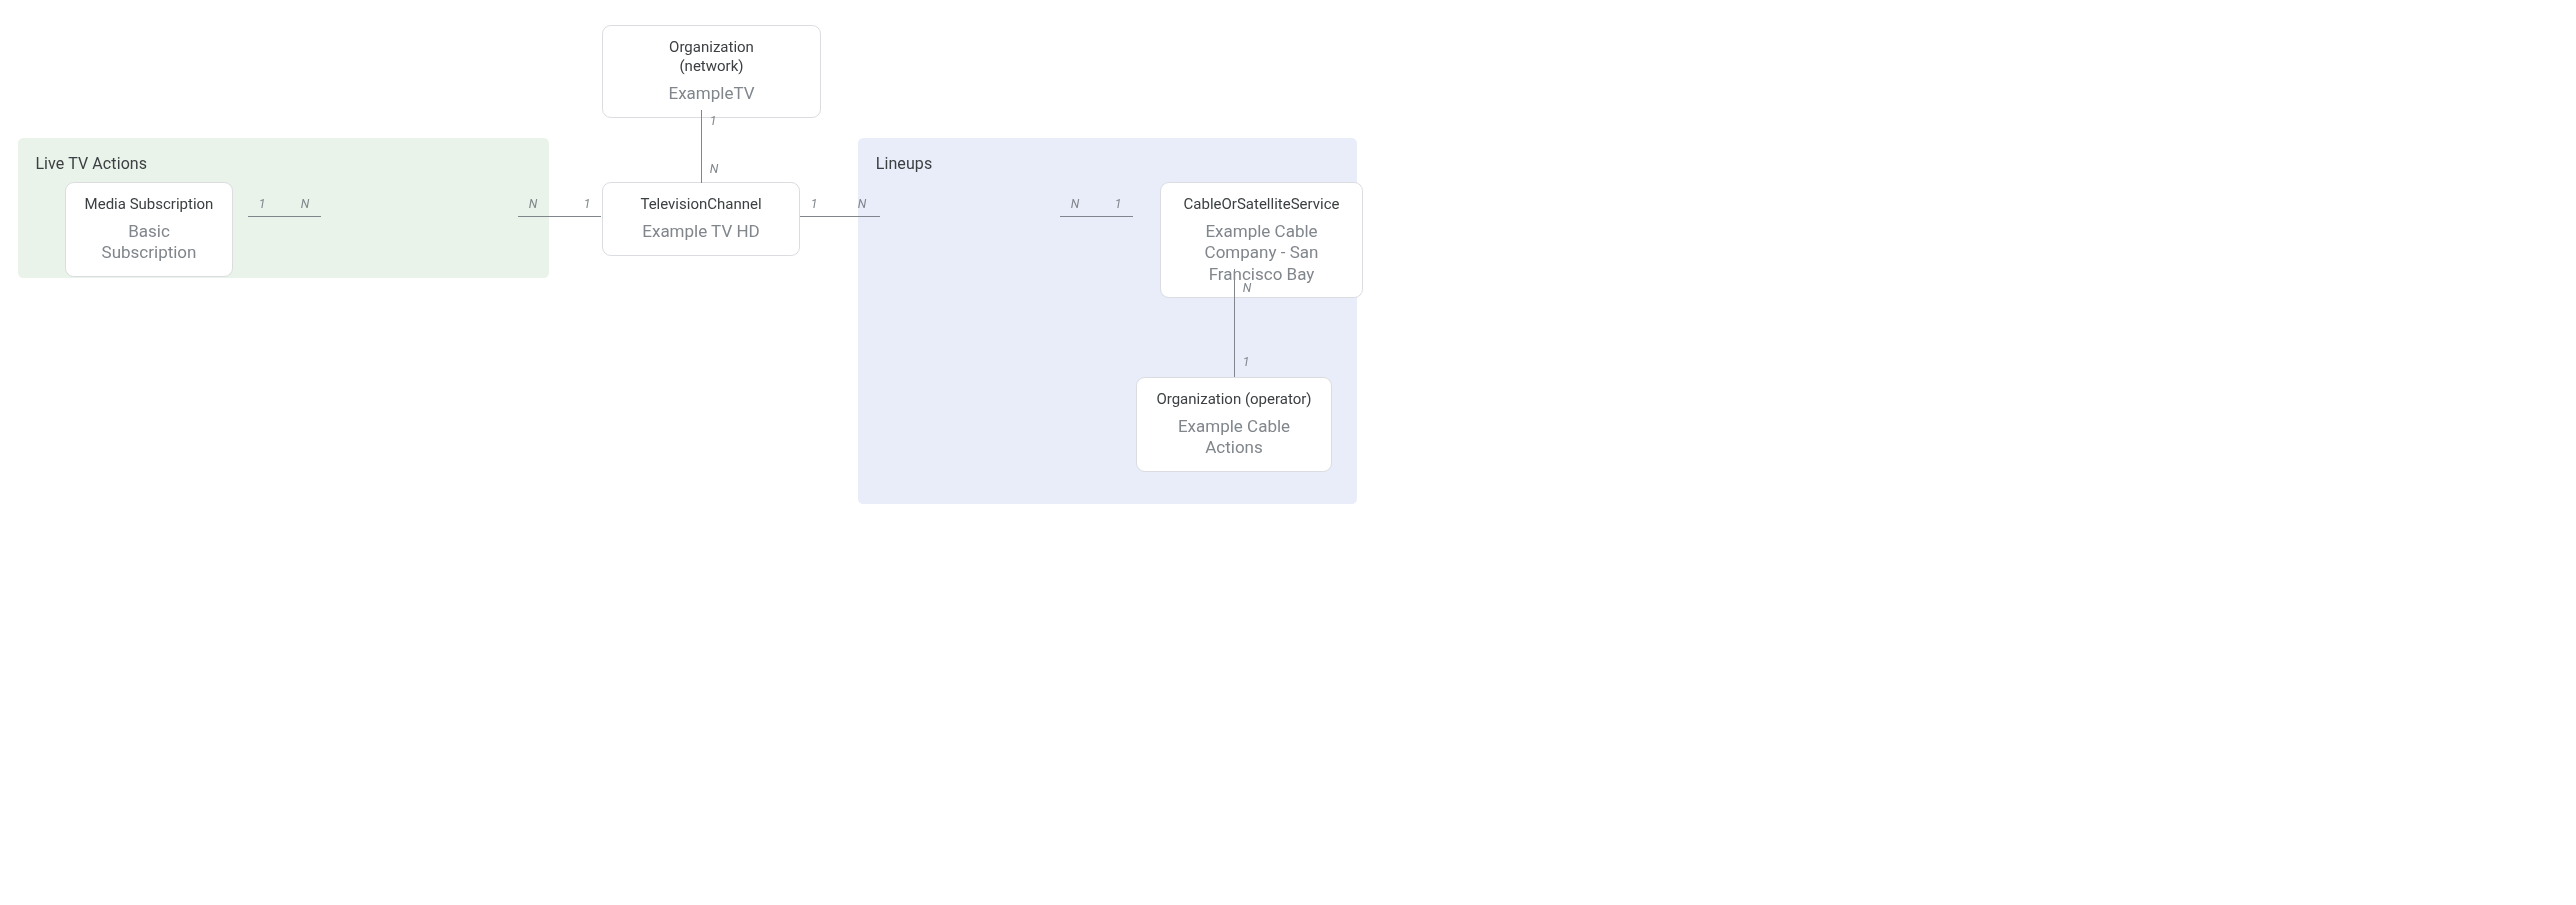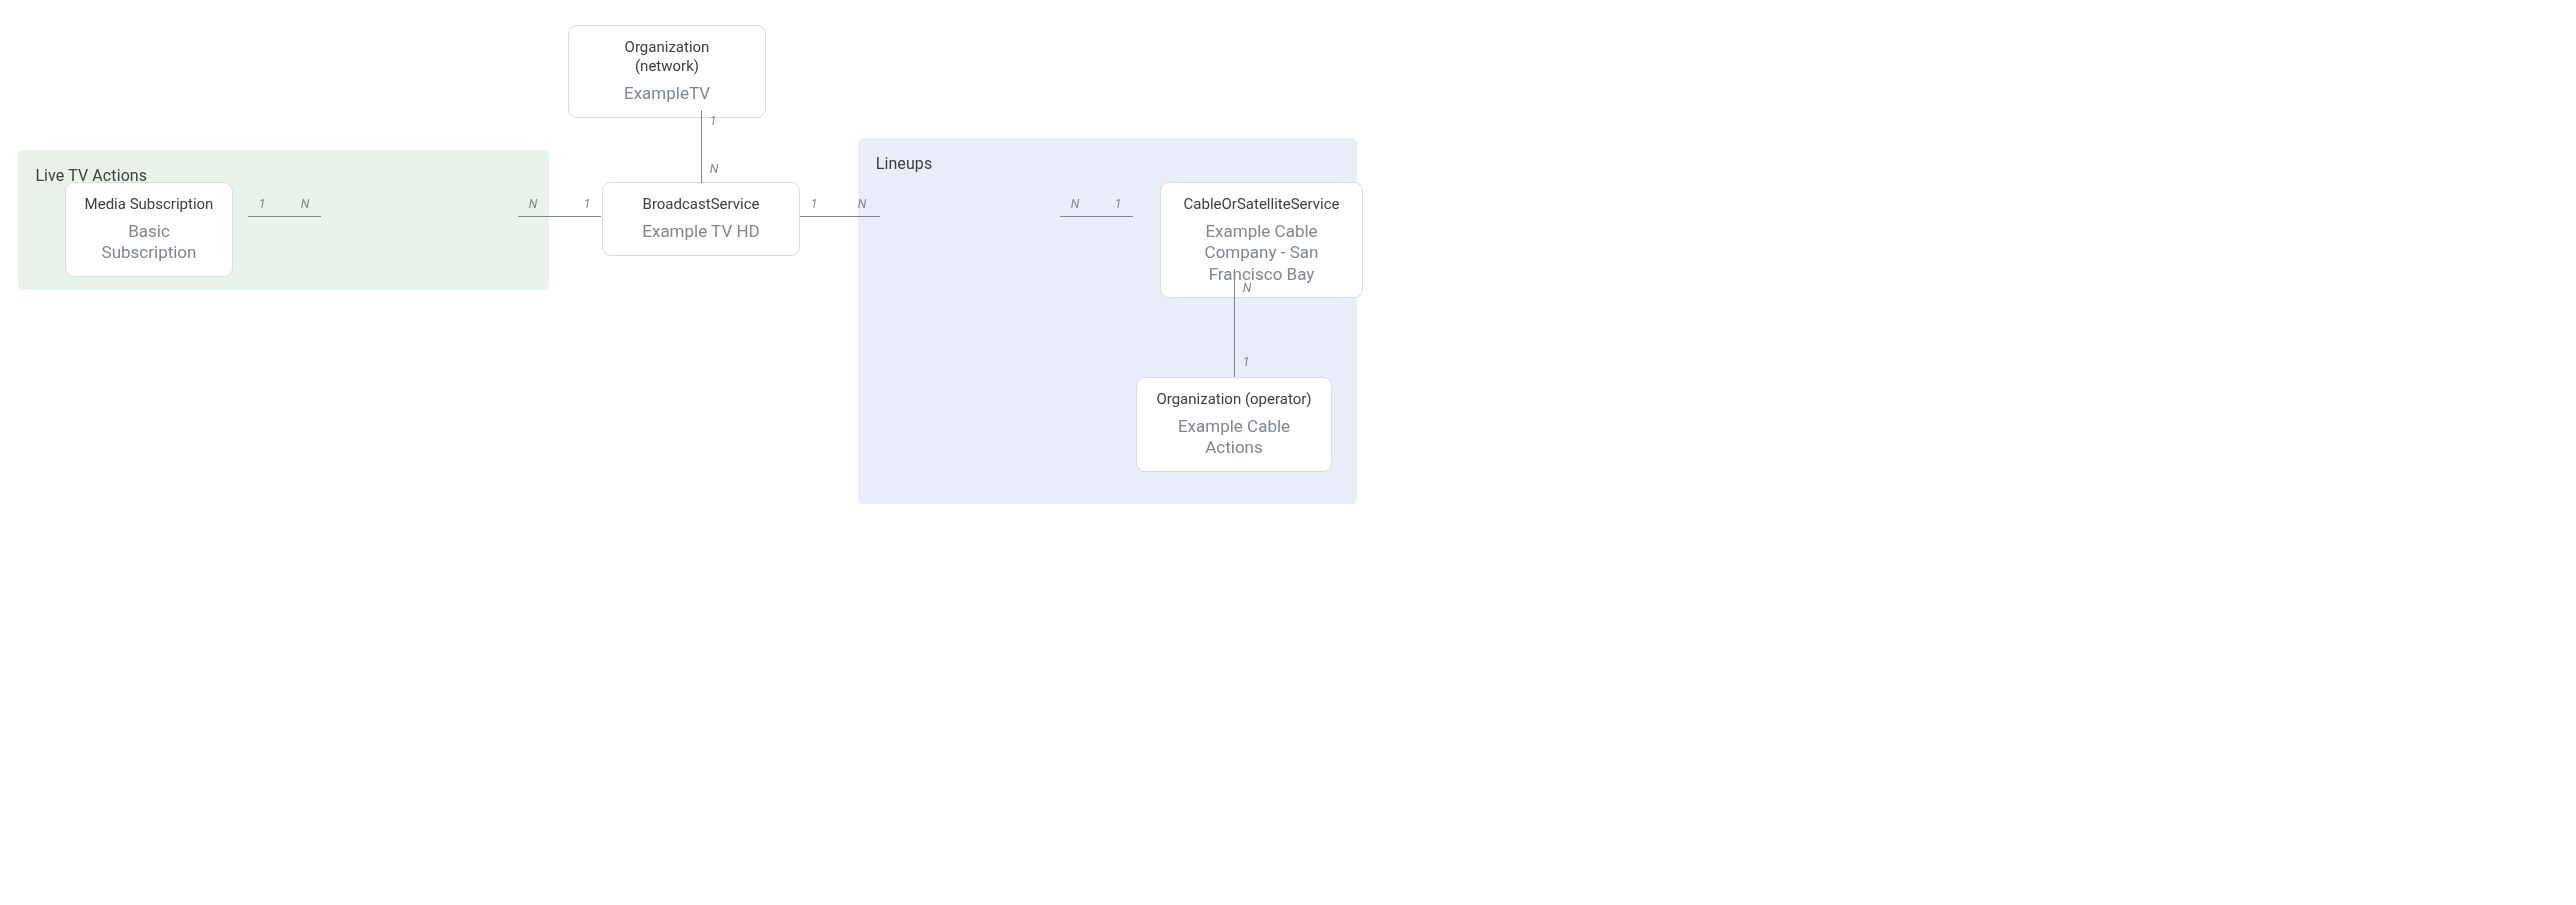--- a/index.html
+++ b/index.html
@@ -66,42 +66,42 @@
     font-family: inherit;
     background: transparent;
     padding: 0 1.8px;
   }
 </style>
 </head>
 <body>
 
 <div class="canvas">
 
-  <div class="group green" style="left:17.7px; top:138px; width:531px; height:140px;margin-top:12px;">
+  <div class="group green" style="left:17.7px; top:138px; width:531px; height:140px;">
     <div class="group-title">Live TV Actions</div>
   </div>
 
   <div class="group blue" style="left:858px; top:138px; width:499px; height:366px;">
     <div class="group-title">Lineups</div>
   </div>
 
-  <div class="node" style="left:568px; top:25px; width:198px;">
+  <div class="node" style="left:602px; top:25px; width:219px;">
     <div class="title">Organization
 (network)</div>
     <div class="subtitle">ExampleTV</div>
   </div>
 
   <div class="node" style="left:65px; top:182px; width:168px;">
     <div class="title">Media Subscription</div>
     <div class="subtitle">Basic Subscription</div>
   </div>
 
 
   <div class="node" style="left:602px; top:182px; width:198px;">
-    <div class="title">BroadcastService</div>
+    <div class="title">TelevisionChannel</div>
     <div class="subtitle">Example TV HD</div>
   </div>
 
 
   <div class="node" style="left:1160px; top:182px; width:203px;">
     <div class="title">CableOrSatelliteService</div>
     <div class="subtitle">Example Cable Company - San Francisco Bay</div>
   </div>
 
   <div class="node" style="left:1136px; top:377px; width:196px;">

